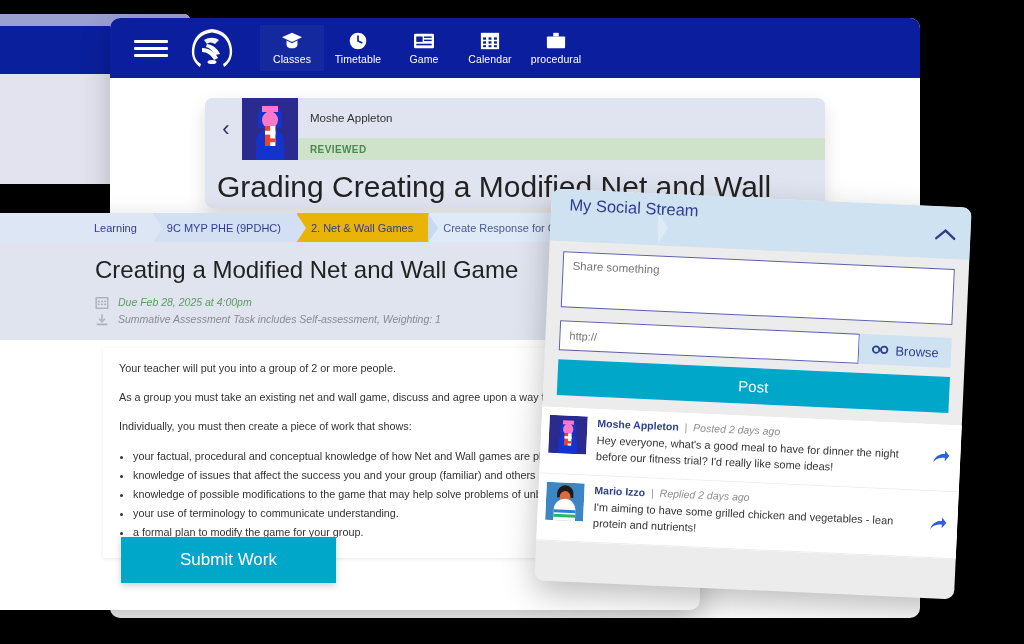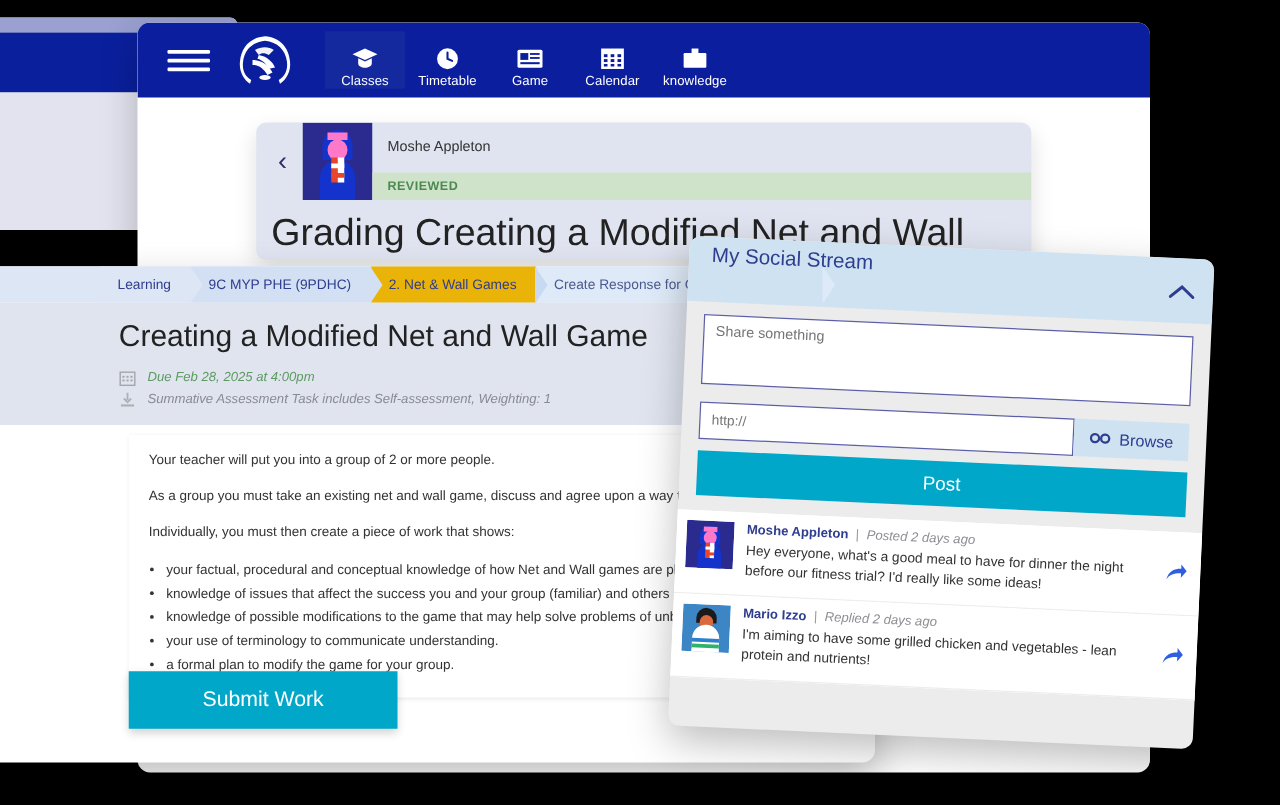--- a/index.html
+++ b/index.html
@@ -30,21 +30,21 @@
   #topnav{
     height:60px;background:#0b1f9e;display:flex;align-items:center;
     padding:0 10px;gap:2px;
   }
   .hamburger{width:34px;height:34px;margin:0 10px 0 14px;display:flex;
     flex-direction:column;justify-content:center;gap:4px;cursor:pointer;}
   .hamburger i{display:block;height:3px;background:#fff;border-radius:1px;}
   .crest{width:64px;height:52px;margin-right:14px;display:flex;align-items:center;justify-content:center;}
   .navitem{
     width:64px;height:46px;display:flex;flex-direction:column;
-    align-items:center;justify-content:flex-end;gap:2px;color:#fff;cursor:pointer;
+    align-items:center;justify-content:center;gap:2px;color:#fff;cursor:pointer;
   }
   .navitem.active{background:#15299f;}
   .navitem .nlabel{font-size:10.5px;letter-spacing:.1px;}
   .navitem svg{display:block;}
 
   
   #grading-card{
     position:absolute;left:95px;top:80px;width:620px;height:110px;
     background:#dfe4f0;border-radius:8px;
     box-shadow:0 8px 18px rgba(0,0,0,.13);
@@ -102,21 +102,21 @@
 
   #assign-body{
     margin:8px 0 0 128px;width:560px;background:#fff;padding:12px 14px 14px 12px;
     box-shadow:0 1px 4px rgba(0,0,0,.09);
     font-size:10.8px;color:#333;line-height:1.5;
   }
   #assign-body p{margin:0 0 13px 4px;white-space:nowrap;}
   #assign-body ul{margin:0;padding-left:18px;}
   #assign-body li{margin-bottom:3px;white-space:nowrap;}
   #submit-work{
-    position:absolute;left:128px;top:324px;width:215px;height:46px;
+    position:absolute;left:146px;top:324px;width:215px;height:46px;
     background:#00a7c8;color:#fff;border:0;font-size:17px;cursor:pointer;
     font-family:"Liberation Sans", sans-serif;
     box-shadow:0 3px 7px rgba(0,0,0,.18);
   }
 
   
   #social-window{
     position:absolute;left:543px;top:198px;width:420px;height:392px;
     background:#ececec;border-radius:9px;
     box-shadow:0 12px 32px rgba(0,0,0,.26);
@@ -240,21 +240,21 @@
           </g>
         </svg>
         <span class="nlabel">Calendar</span>
       </div>
 
       <div class="navitem">
         <svg width="22" height="20" viewBox="0 0 24 22">
           <rect x="9" y="2" width="6" height="4" fill="#fff"></rect>
           <rect x="2" y="6" width="20" height="13" rx="1" fill="#fff"></rect>
         </svg>
-        <span class="nlabel">knowledge</span>
+        <span class="nlabel">procedural</span>
       </div>
     </div>
 
     <div id="grading-card">
       <div class="row">
         <div class="backchev">‹</div>
         <div class="avatar">
           <svg class="pixavatar" width="56" height="62" viewBox="0 0 28 31">
             <rect width="28" height="31" fill="#2b2b8f"></rect>
             <path d="M8 9 a6 6 0 0 1 12 0 v6 h-12 z" fill="#1433cc"></path>

